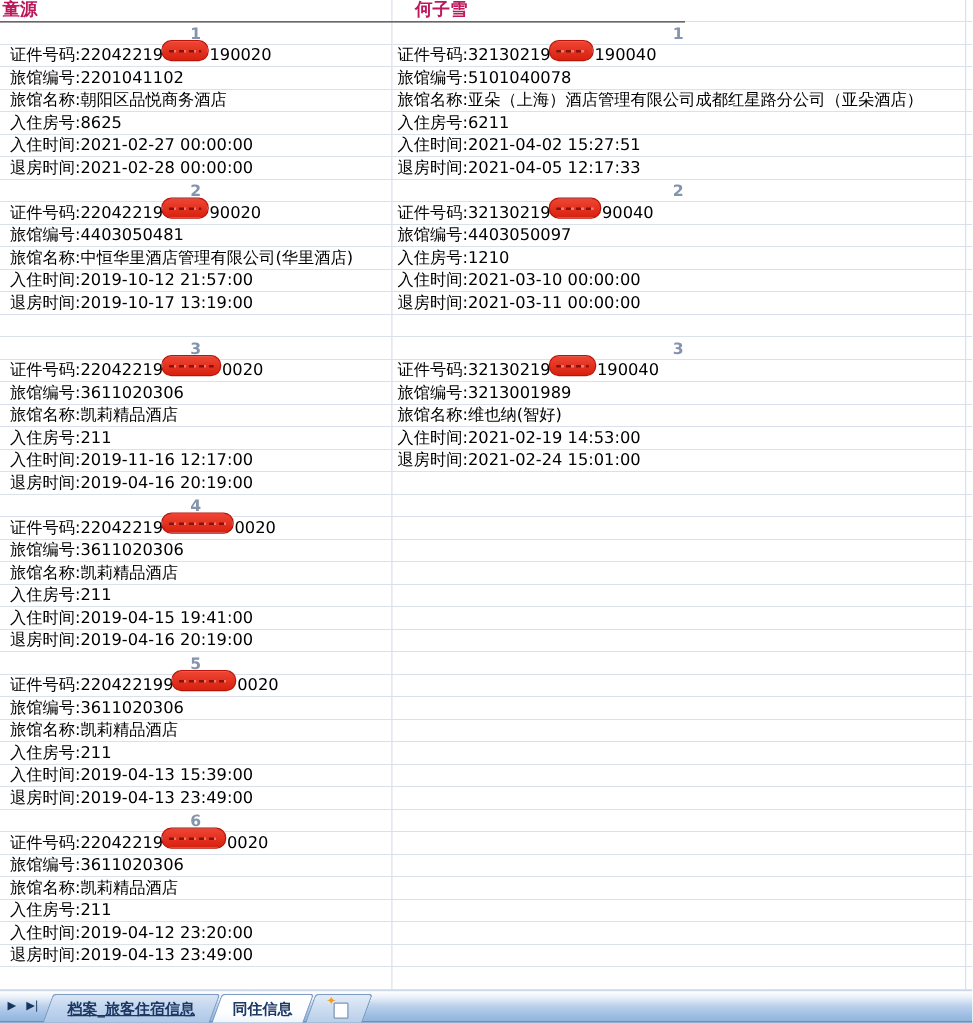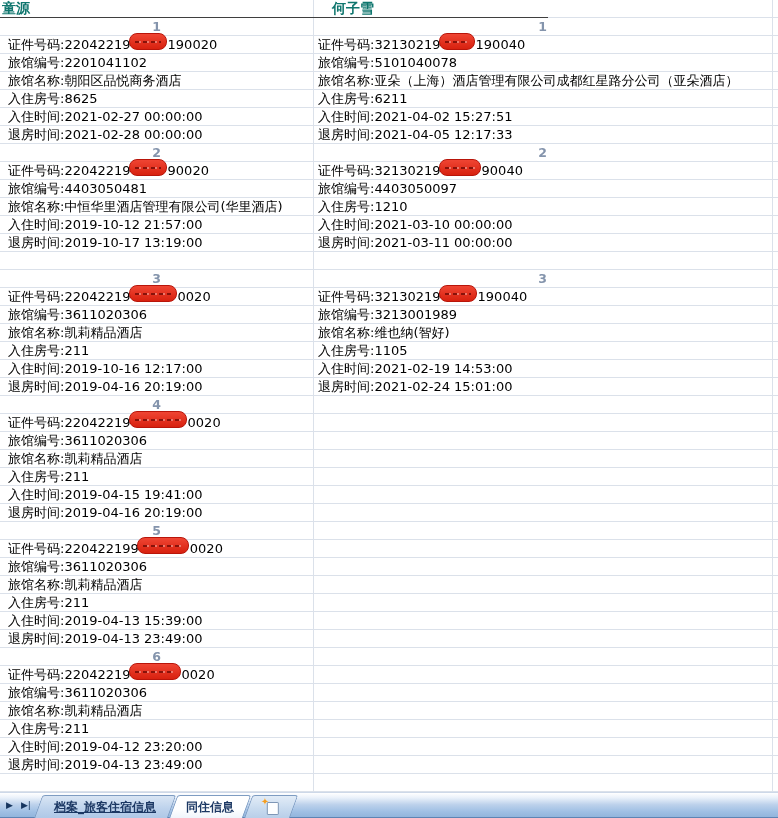--- a/index.html
+++ b/index.html
@@ -6,21 +6,21 @@
   body{width:778px;height:818px;overflow:hidden;font-family:"DejaVu Sans",sans-serif;}
 
   
   .sheet{position:relative;width:778px;height:792px;background:#fff;overflow:hidden;}
   .gridlines{position:absolute;inset:0;pointer-events:none;
     background-image:repeating-linear-gradient(180deg,transparent 0,transparent 17px,#dbe1ea 17px,#dbe1ea 18px);}
   .vline{position:absolute;top:0;bottom:0;width:1px;background:#dbe1ea;pointer-events:none;}
   .vline.c1{left:313px;} .vline.c2{left:772px;}
   .header-underline{position:absolute;top:17px;left:0;width:548px;height:1px;background:#3f3f3f;pointer-events:none;}
 
-  .col-header{position:absolute;top:0;height:18px;line-height:17px;font-size:14px;font-weight:bold;color:#0f766e;white-space:nowrap;}
+  .col-header{position:absolute;top:0;height:18px;line-height:17px;font-size:14px;font-weight:bold;color:#be185d;white-space:nowrap;}
   .col-header.left{left:2px;}
   .col-header.right{left:332px;}
 
   .col-entries{position:absolute;top:0;height:792px;}
   .col-entries.left{left:0;width:313px;}
   .col-entries.right{left:313px;width:459px;}
 
   .entry{position:absolute;left:0;width:100%;font-size:13px;line-height:18px;color:#000;}
   .entry .row{height:18px;white-space:nowrap;overflow:visible;}
   .col-entries.left .entry .row{padding-left:8px;}
@@ -86,21 +86,21 @@
     <div class="row">旅馆名称:中恒华里酒店管理有限公司(华里酒店)</div>
     <div class="row">入住时间:2019-10-12 21:57:00</div>
     <div class="row">退房时间:2019-10-17 13:19:00</div>
   </div>
       <div class="entry" style="top: 270px;">
     <div class="row num">3</div>
     <div class="row"><span>证件号码:22042219</span><span class="redact" style="width: 46px;"></span><span>0020</span></div>
     <div class="row">旅馆编号:3611020306</div>
     <div class="row">旅馆名称:凯莉精品酒店</div>
     <div class="row">入住房号:211</div>
-    <div class="row">入住时间:2019-10-16 12:17:00</div>
+    <div class="row">入住时间:2019-11-16 12:17:00</div>
     <div class="row">退房时间:2019-04-16 20:19:00</div>
   </div>
       <div class="entry" style="top: 396px;">
     <div class="row num">4</div>
     <div class="row"><span>证件号码:22042219</span><span class="redact" style="width: 56px;"></span><span>0020</span></div>
     <div class="row">旅馆编号:3611020306</div>
     <div class="row">旅馆名称:凯莉精品酒店</div>
     <div class="row">入住房号:211</div>
     <div class="row">入住时间:2019-04-15 19:41:00</div>
     <div class="row">退房时间:2019-04-16 20:19:00</div>
@@ -140,21 +140,20 @@
     <div class="row">旅馆编号:4403050097</div>
     <div class="row">入住房号:1210</div>
     <div class="row">入住时间:2021-03-10 00:00:00</div>
     <div class="row">退房时间:2021-03-11 00:00:00</div>
   </div>
       <div class="entry" style="top: 270px;">
     <div class="row num">3</div>
     <div class="row"><span>证件号码:32130219</span><span class="redact" style="width: 36px;"></span><span>190040</span></div>
     <div class="row">旅馆编号:3213001989</div>
     <div class="row">旅馆名称:维也纳(智好)</div>
-    <div class="row">入住房号:1105</div>
     <div class="row">入住时间:2021-02-19 14:53:00</div>
     <div class="row">退房时间:2021-02-24 15:01:00</div>
   </div>
     </div>
 </div>
 
 <div class="tabbar">
   <div class="tab-nav">
     <span>▶</span>
     <span>▶|</span>

